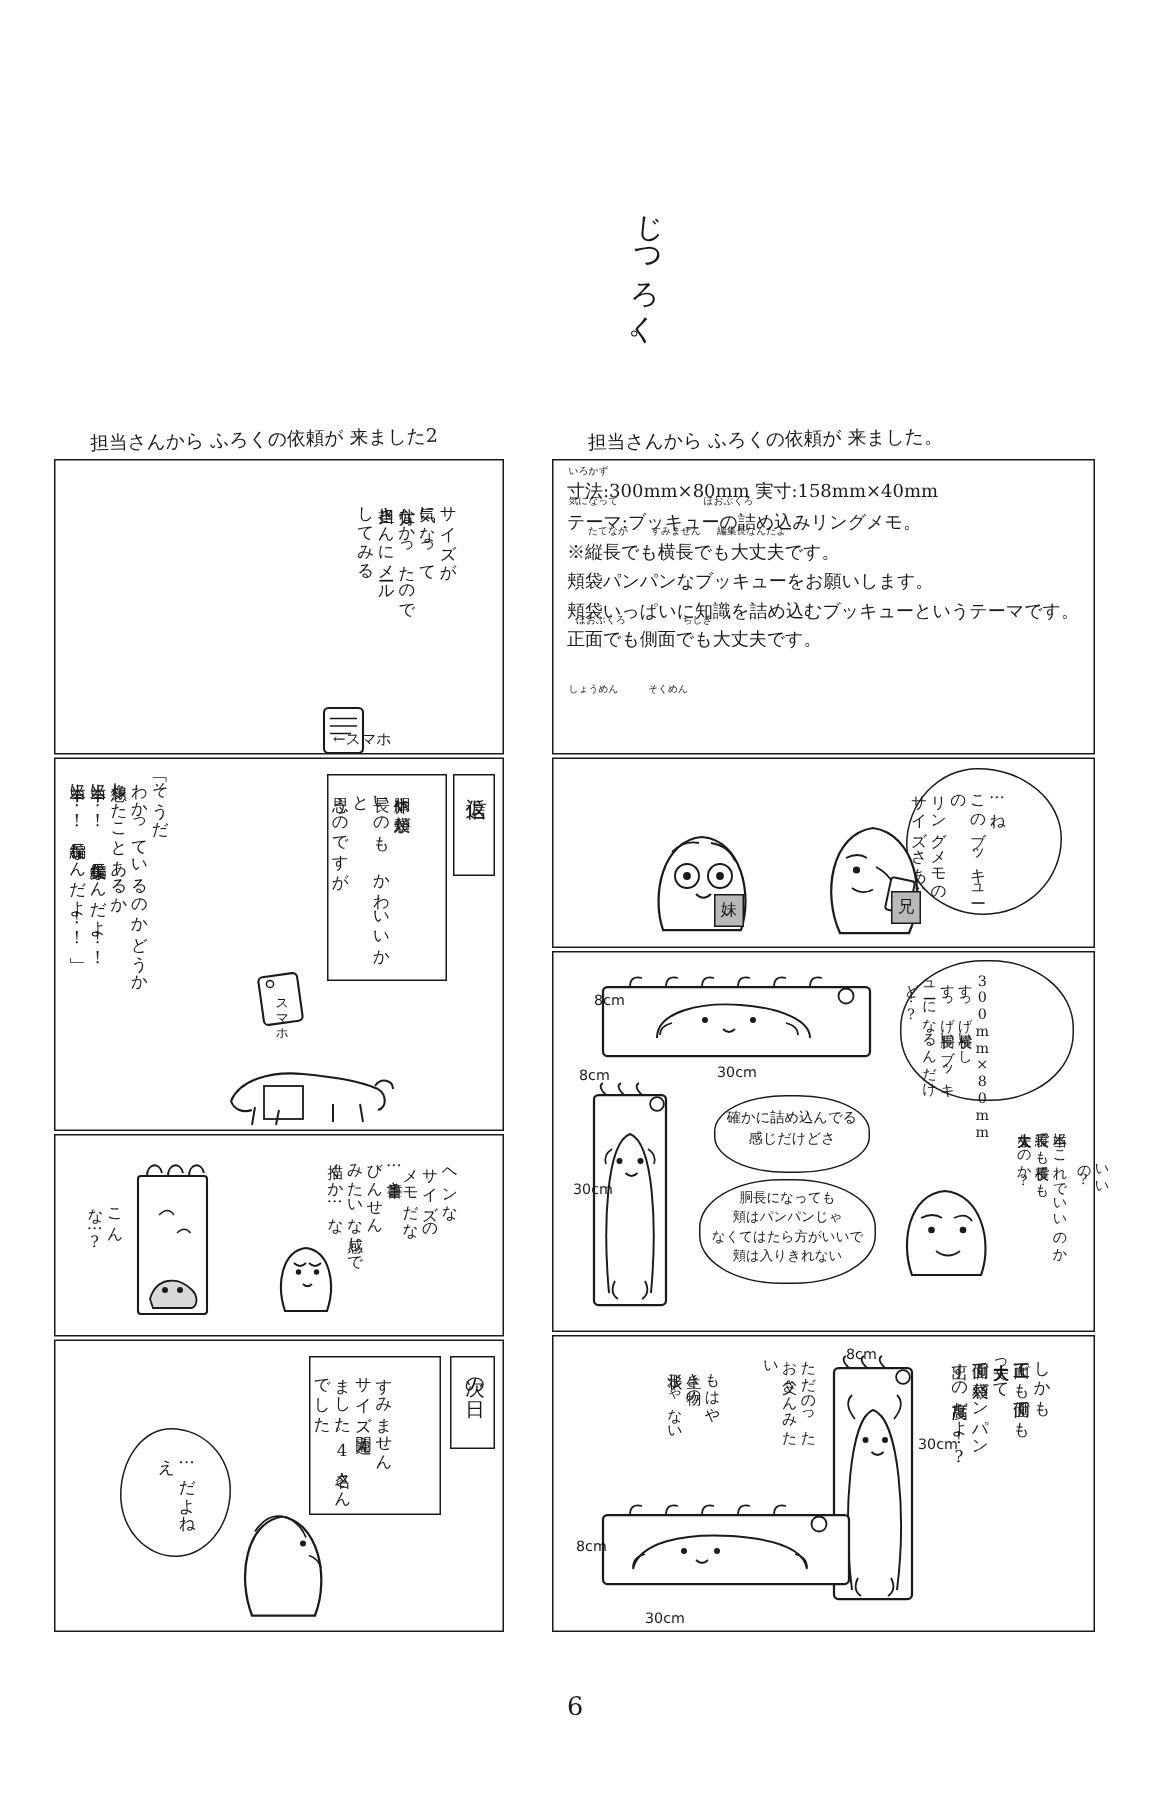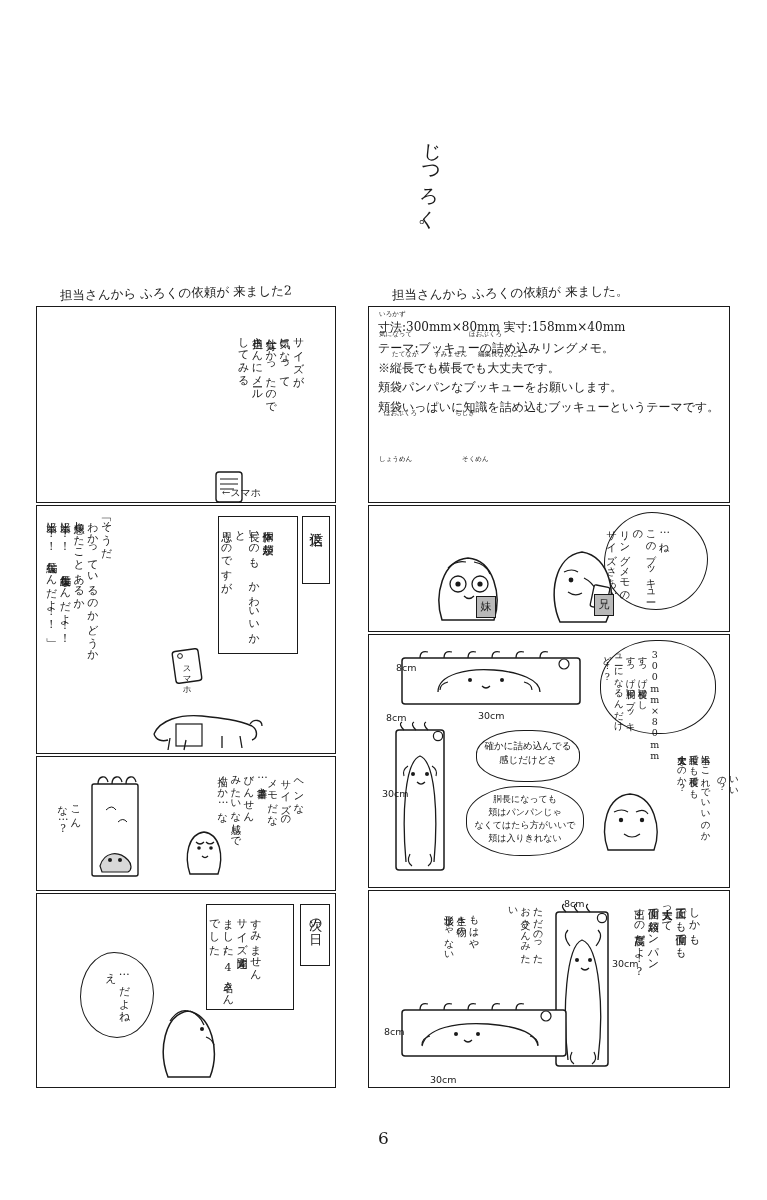--- a/index.html
+++ b/index.html
@@ -215,32 +215,33 @@
   </div>
 
   <div class="panel" style="left:368px; top:306px; width:362px; height:197px;">
   </div>
   <div class="plain" style="left:378px; top:318px; width:344px; font-size:12px; font-family:'DejaVu Serif',serif; line-height:1.62;">
     <div>寸法:300mm×80mm  実寸:158mm×40mm</div>
     <div style="margin-top:2px;">テーマ:ブッキューの詰め込みリングメモ。</div>
     <div>※縦長でも横長でも大丈夫です。</div>
     <div>頬袋パンパンなブッキューをお願いします。</div>
     <div>頬袋いっぱいに知識を詰め込むブッキューというテーマです。</div>
+    <div>正面でも側面でも大丈夫です。</div>
   </div>
 
   <div class="plain" style="left:379px; top:310px; font-size:6.5px; font-family:'DejaVu Serif',serif;">いろかず</div>
   <div class="plain" style="left:379px; top:330px; font-size:6.5px; font-family:'DejaVu Serif',serif;">気になって</div>
   <div class="plain" style="left:469px; top:330px; font-size:6.5px; font-family:'DejaVu Serif',serif;">ほおぶくろ</div>
   <div class="plain" style="left:392px; top:350px; font-size:6.5px; font-family:Liberation Sans, sans-serif;">たてなが</div>
   <div class="plain" style="left:434px; top:350px; font-size:6.5px; font-family:'DejaVu Serif',serif;">すみません</div>
   <div class="plain" style="left:478px; top:350px; font-size:6.5px; font-family:'DejaVu Serif',serif;">編集長なんだよ</div>
   <div class="plain" style="left:368px; top:409px; font-size:6.5px; font-family:'DejaVu Serif',serif;padding-left:16px;">ほおぶくろ</div>
   <div class="plain" style="left:455px; top:409px; font-size:6.5px; font-family:'DejaVu Serif',serif;">ちしき</div>
   <div class="plain" style="left:379px; top:455px; font-size:6.5px; font-family:'DejaVu Serif',serif;">しょうめん</div>
-  <div class="plain" style="left:432px; top:455px; font-size:6.5px; font-family:'DejaVu Serif',serif;margin-left:30px;">そくめん</div>
+  <div class="plain" style="left:432px; top:455px; font-size:6.5px; font-family:'DejaVu Serif',serif;">そくめん</div>
 
   <div class="panel" style="left:368px; top:505px; width:362px; height:127px;">
   </div>
   <div class="bubble" style="left:604px; top:512px; width:104px; height:98px;">
     <div class="vtext" style="font-size:10.5px; font-family:'DejaVu Serif',serif; margin:10px 6px 0 0; height:78px;">…ね、
 このブッキューの
 リングメモの
 サイズさあ…</div>
   </div>
   <div class="fig" style="left:430px; top:540px;">

